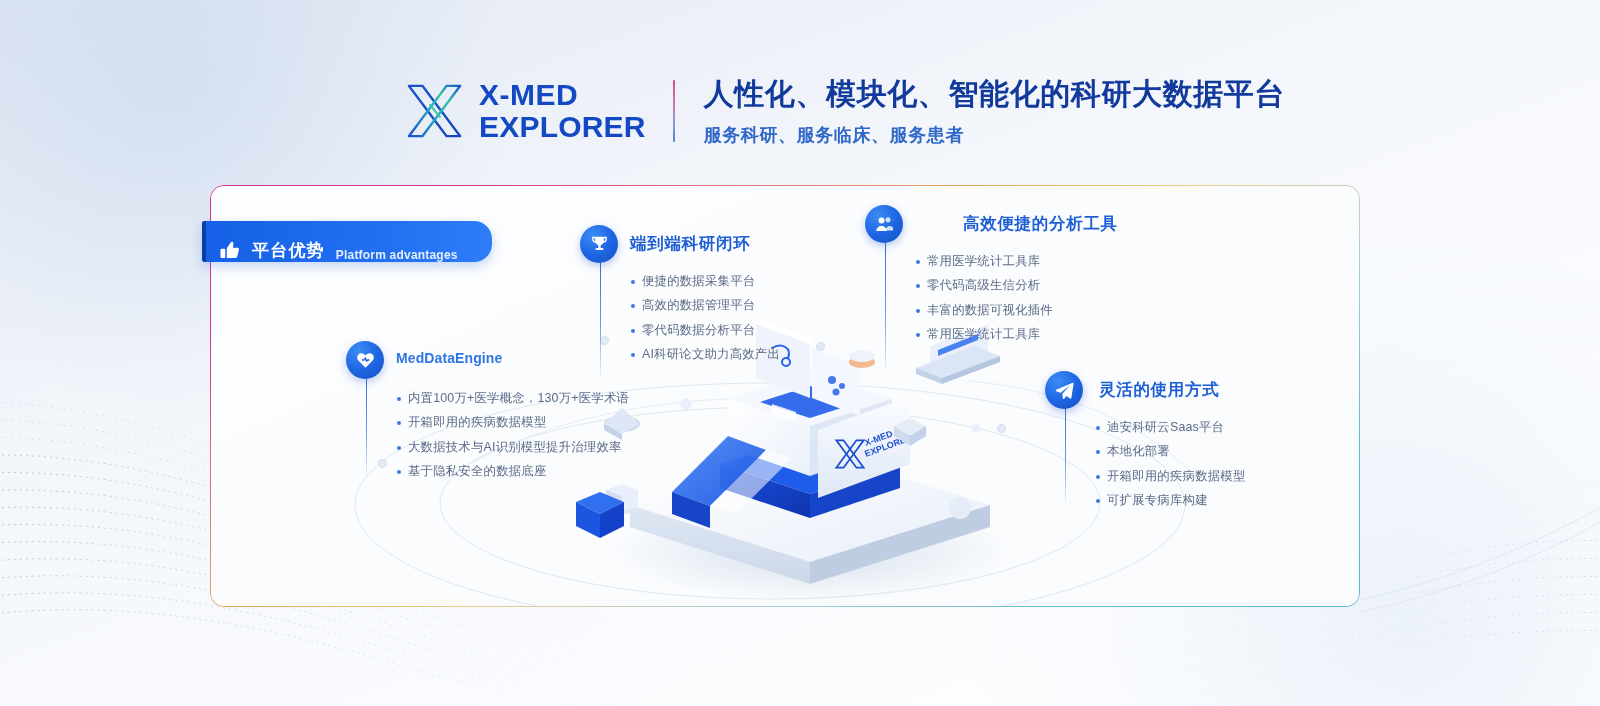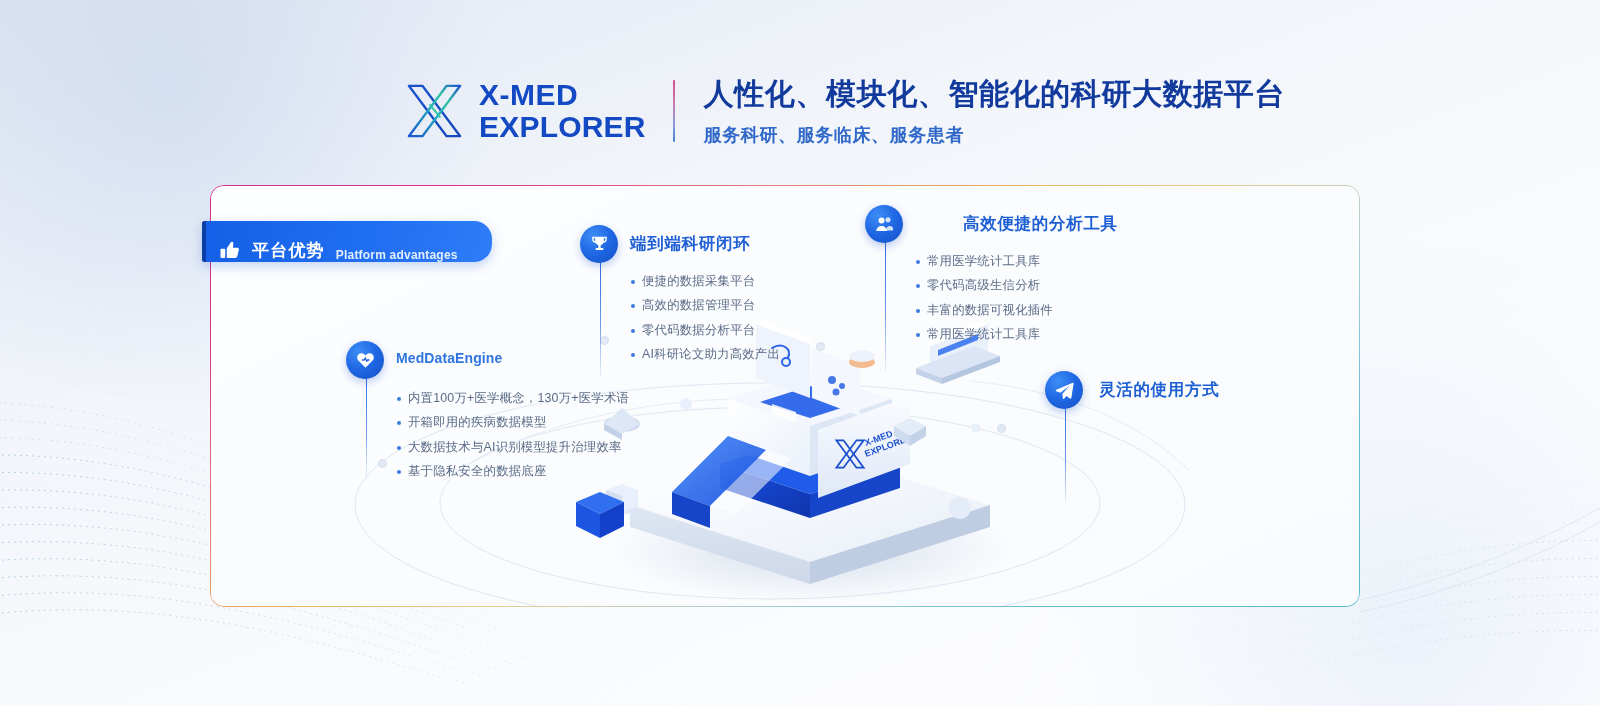--- a/index.html
+++ b/index.html
@@ -548,15 +548,33 @@
 
   <div class="feature" id="feat-flex">
     <div class="feature-head">
       <span class="feat-icon">
         <svg viewBox="0 0 24 24" xmlns="http://www.w3.org/2000/svg">
           <path d="M21.4 3.2 2.6 11.1c-.8.3-.8 1.4 0 1.7l4.7 1.7 10.9-8.1-8.6 9.3.4 5.2c.1.8 1.1 1 1.6.4l2.6-3 4 2.9c.6.4 1.4.1 1.6-.6l2.6-16.2c.1-.8-.7-1.4-1-1.2z" fill="#ffffff"></path>
         </svg>
       </span>
       <span class="feat-title">灵活的使用方式</span>
     </div>
+    <ul class="feat-list">
+      <li>
+          <span class="dot"></span>
+          <span>迪安科研云Saas平台</span>
+        </li>
+      <li>
+          <span class="dot"></span>
+          <span>本地化部署</span>
+        </li>
+      <li>
+          <span class="dot"></span>
+          <span>开箱即用的疾病数据模型</span>
+        </li>
+      <li>
+          <span class="dot"></span>
+          <span>可扩展专病库构建</span>
+        </li>
+    </ul>
   </div>
 
 </div>
 
 </body></html>

